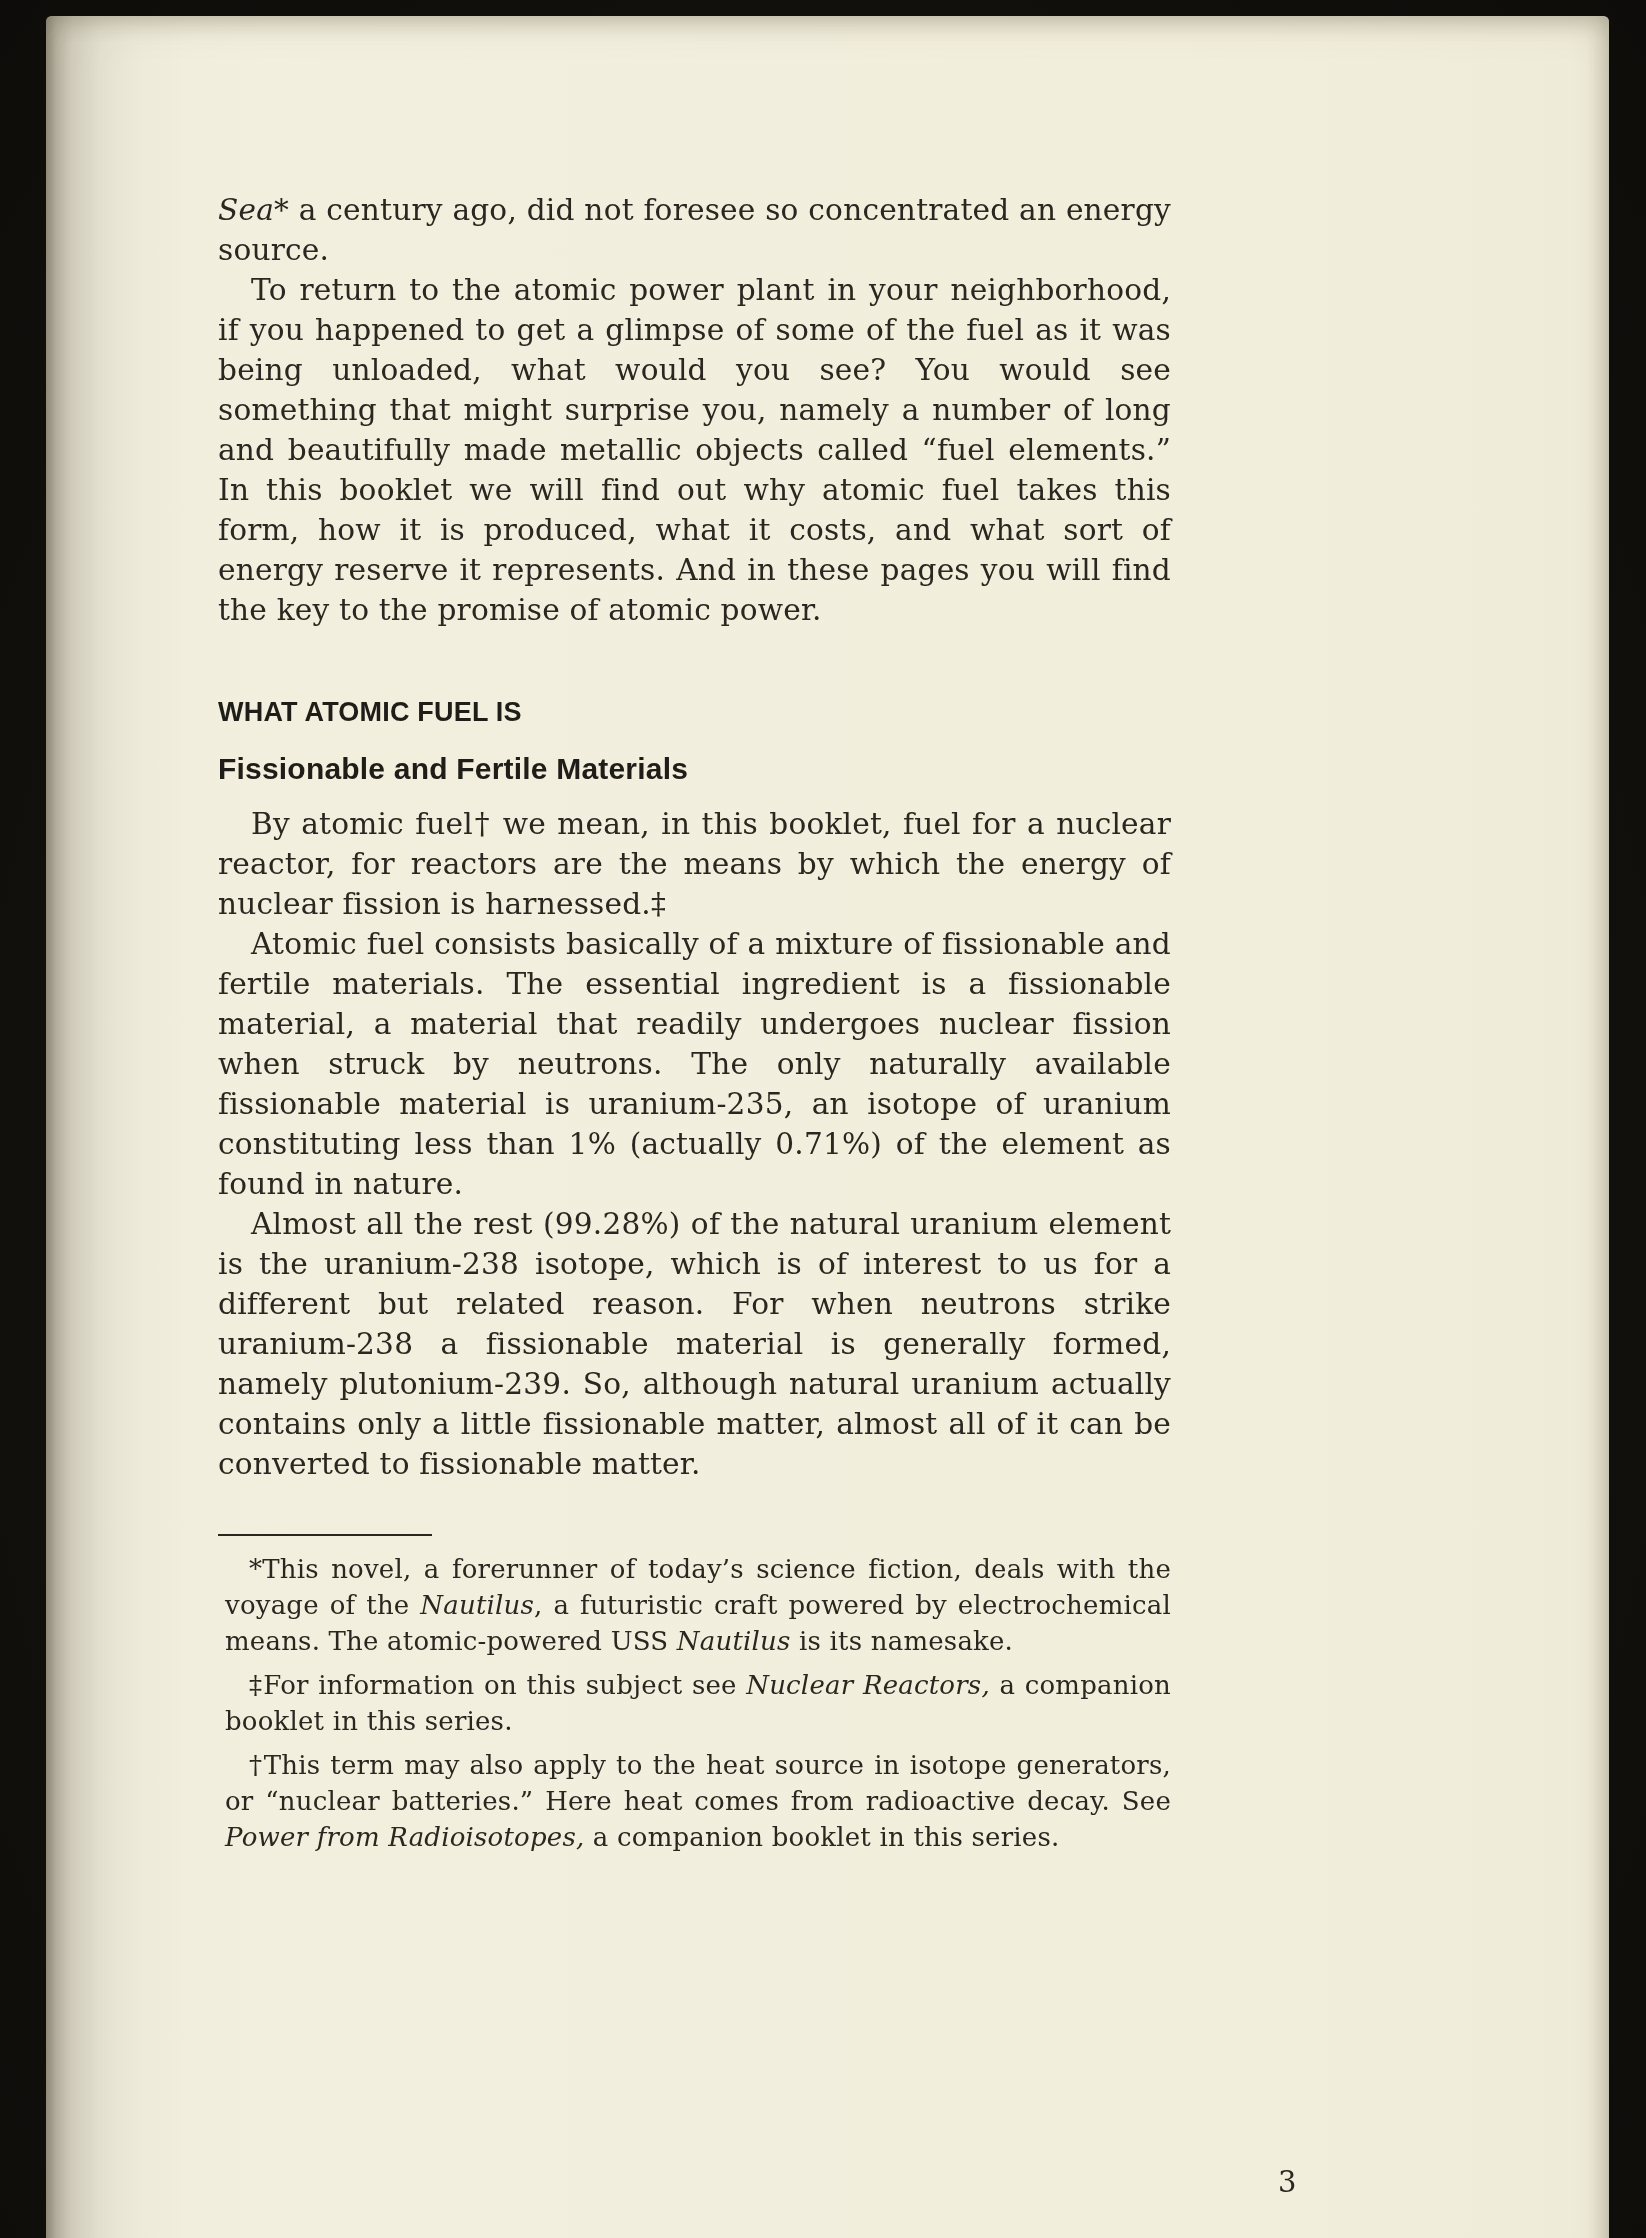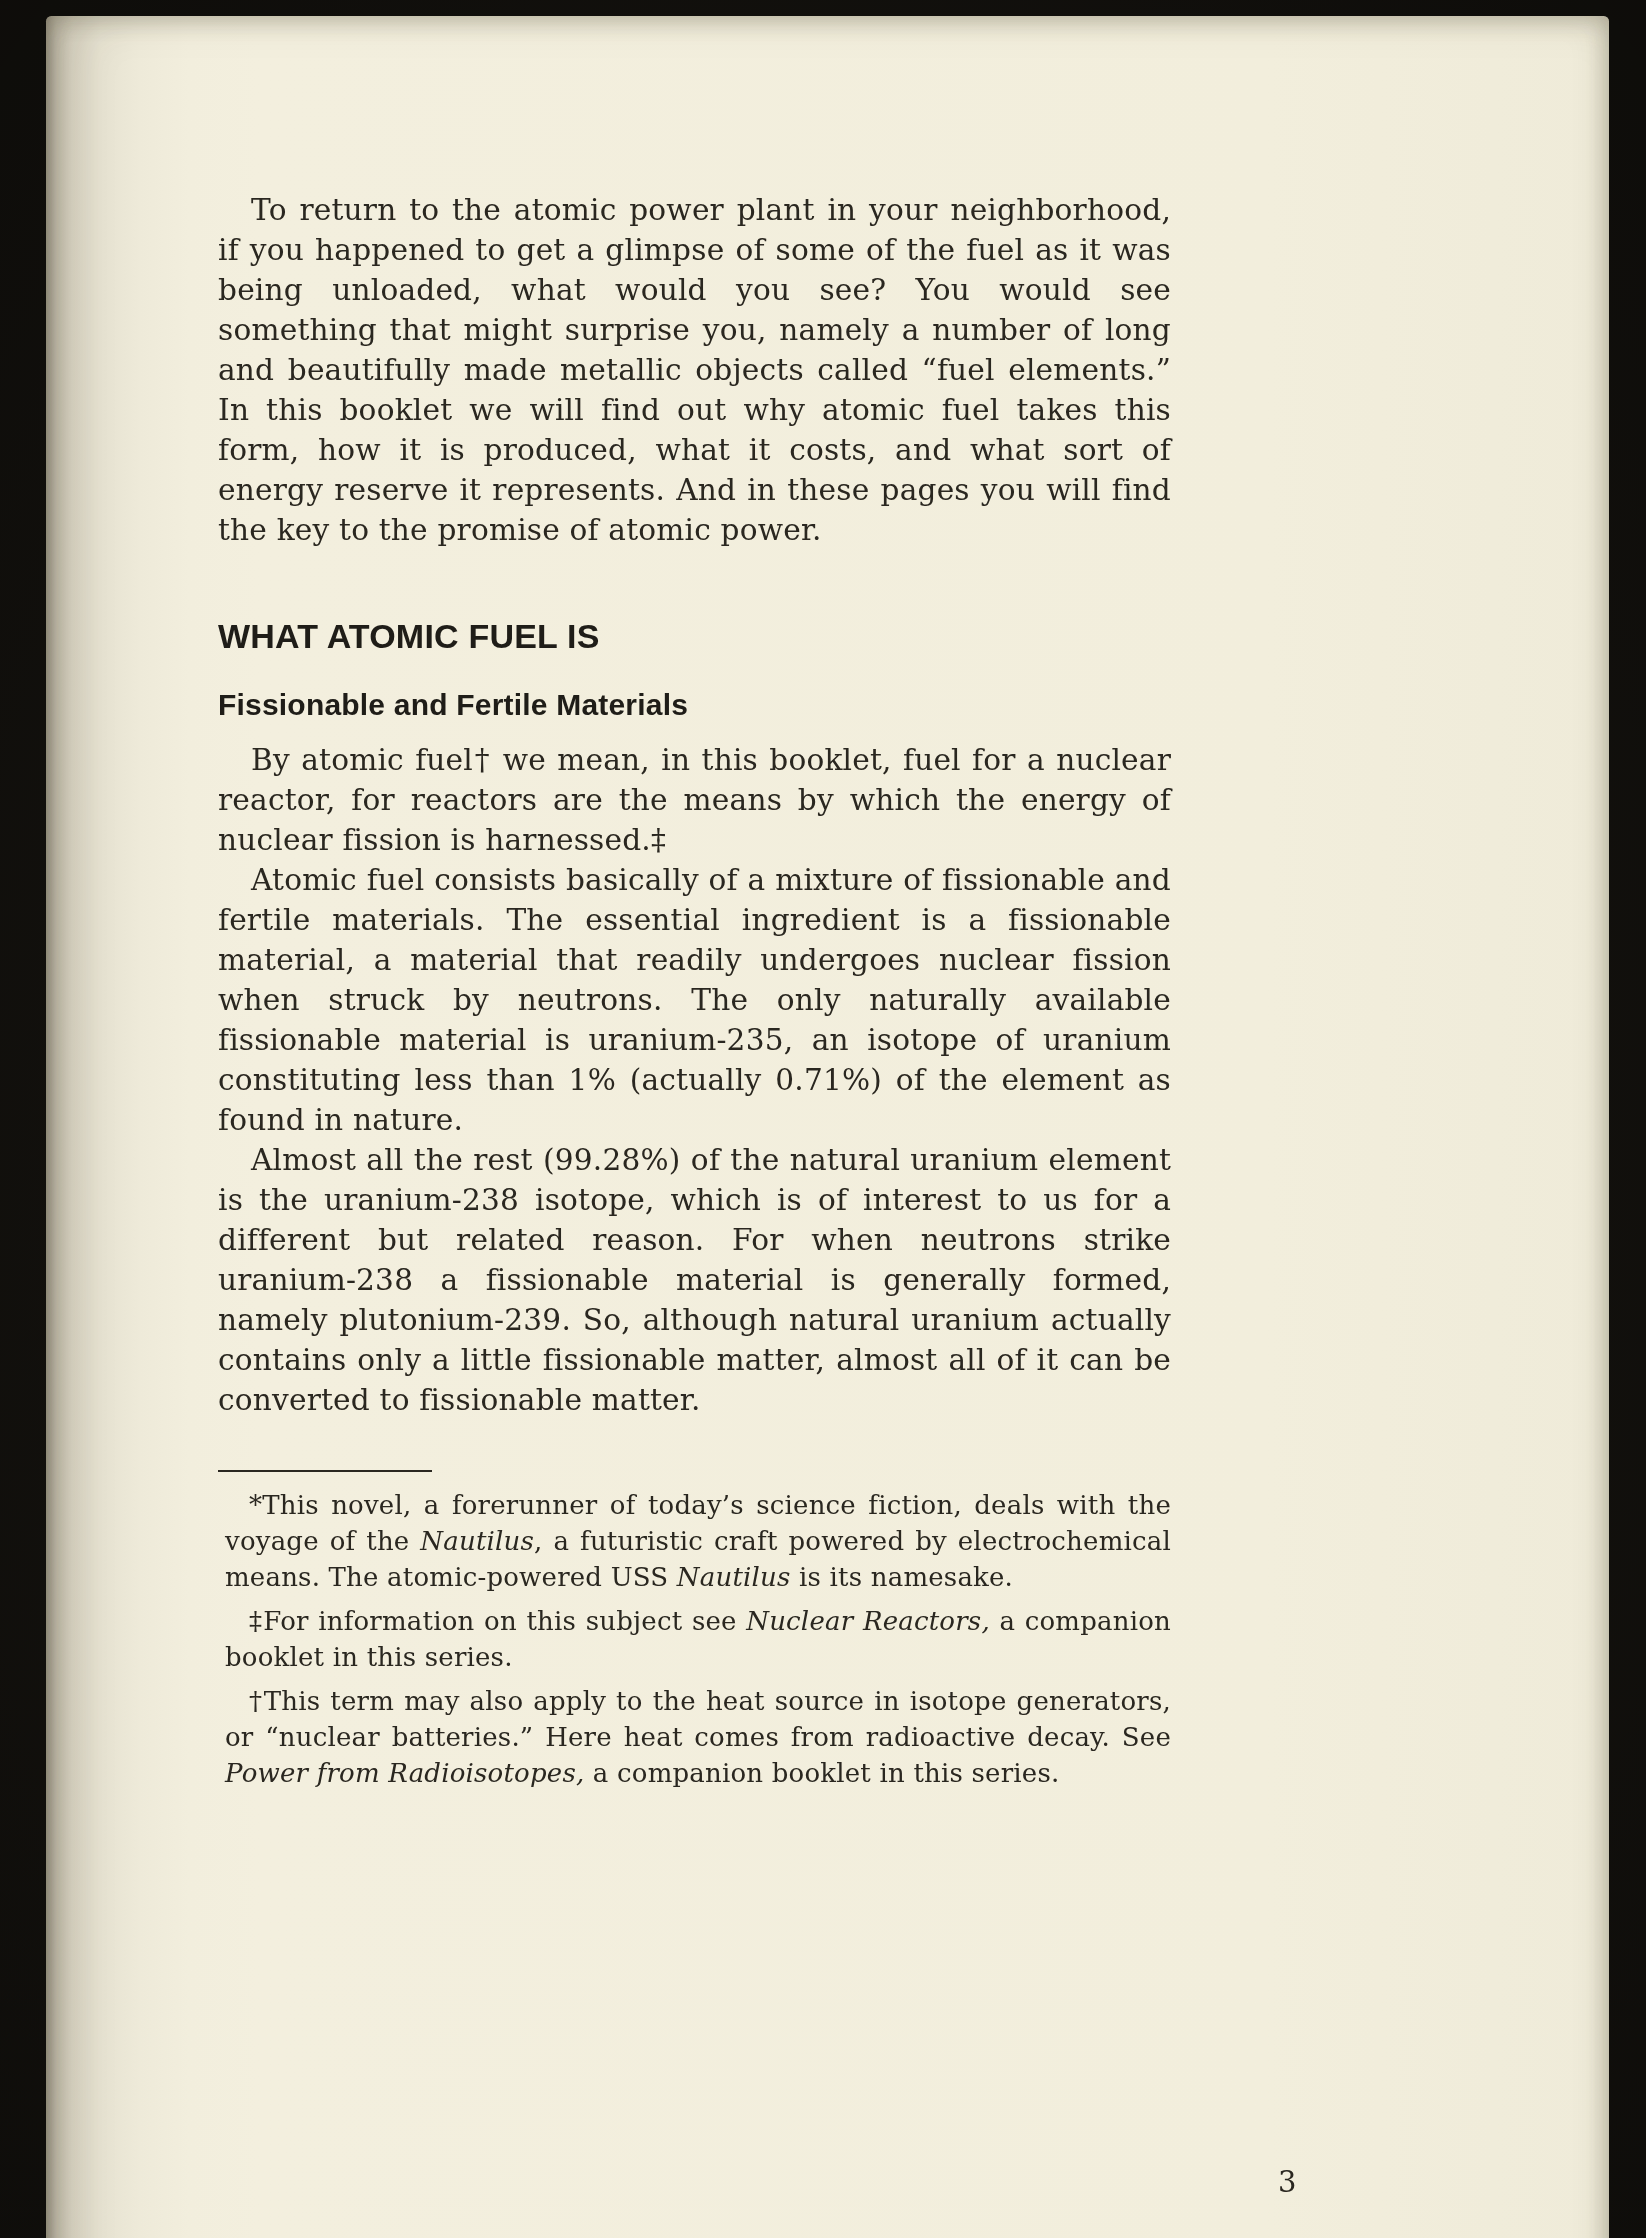--- a/index.html
+++ b/index.html
@@ -65,23 +65,23 @@
     font-size:29.6px;
     line-height:40px;
     text-align:justify;
     letter-spacing:0.2px;
   }
   .body-text p.indent{ text-indent:33px; }
   .it{ font-style:italic; }
   .heading{
     font-family:"Liberation Sans", sans-serif;
     font-weight:700;
-    font-size:34px;
+    font-size:27px;
     color:var(--heading_ink);
-    margin:67px 0 32px 0;
+    margin:67px 0 24px 0;
     letter-spacing:0.2px;
   }
   .subheading{
     font-family:"Liberation Sans", sans-serif;
     font-weight:700;
     font-size:30px;
     color:var(--heading_ink);
     margin:0 0 18px 0;
     letter-spacing:0.2px;
   }
@@ -108,20 +108,21 @@
   }
 </style>
 </head>
 <body>
 
 <div class="backdrop">
   <div class="page">
     <div class="content">
 
       <div class="body-text">
+          <p><span class="it">Sea</span><span>* a century ago, did not foresee so concentrated an energy source.</span></p>
           <p class="indent"><span>To return to the atomic power plant in your neighborhood, if you happened to get a glimpse of some of the fuel as it was being unloaded, what would you see? You would see something that might surprise you, namely a number of long and beautifully made metallic objects called “fuel elements.” In this booklet we will find out why atomic fuel takes this form, how it is produced, what it costs, and what sort of energy reserve it represents. And in these pages you will find the key to the promise of atomic power.</span></p>
         </div>
 
       <h2 class="heading">WHAT ATOMIC FUEL IS</h2>
 
       <h3 class="subheading">Fissionable and Fertile Materials</h3>
 
       <div class="body-text">
           <p class="indent"><span>By atomic fuel† we mean, in this booklet, fuel for a nuclear reactor, for reactors are the means by which the energy of nuclear fission is harnessed.‡</span></p>
           <p class="indent"><span>Atomic fuel consists basically of a mixture of fissionable and fertile materials. The essential ingredient is a fissionable material, a material that readily undergoes nuclear fission when struck by neutrons. The only naturally available fissionable material is uranium-235, an isotope of uranium constituting less than 1% (actually 0.71%) of the element as found in nature.</span></p>

